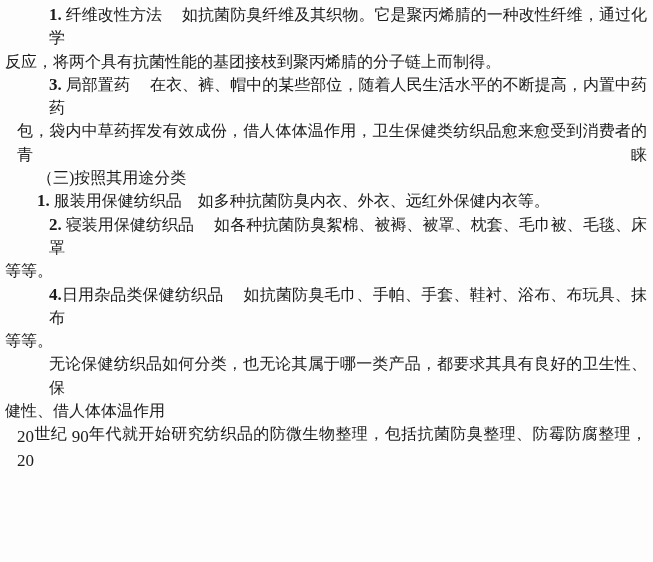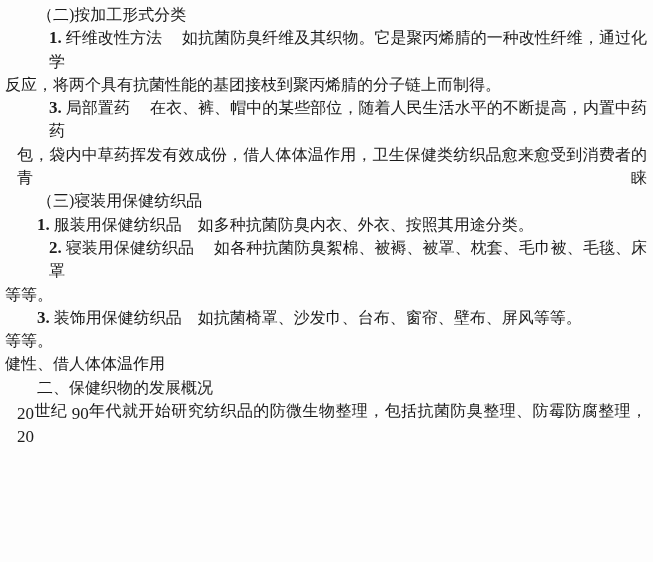--- a/index.html
+++ b/index.html
@@ -21,28 +21,27 @@
   .seg-n{font-weight:normal;}
   .seg-b{font-weight:bold;font-size:17px;}
   .seg-bi{font-weight:bold;font-style:italic;}
   .seg-big{font-size:17px;line-height:1;vertical-align:-3px;}
 </style>
 </head>
 <body>
 
 <main>
   <div id="doc">
-      <div class="line indent"><span class="seg-n">（二)按加工形式分类</span></div>
       <div class="line fill indent"><span class="seg-b">1.</span><span class="seg-n"> 纤维改性方法　 如抗菌防臭纤维及其织物。它是聚丙烯腈的一种改性纤维，通过化学</span></div>
       <div class="line"><span class="seg-n">反应，将两个具有抗菌性能的基团接枝到聚丙烯腈的分子链上而制得。</span></div>
       <div class="line fill indent"><span class="seg-b">3.</span><span class="seg-n"> 局部置药　 在衣、裤、帽中的某些部位，随着人民生活水平的不断提高，内置中药药</span></div>
       <div class="line fill"><span class="seg-n">包，袋内中草药挥发有效成份，借人体体温作用，卫生保健类纺织品愈来愈受到消费者的青睐</span></div>
-      <div class="line indent"><span class="seg-n">（三)寝装用保健纺织品</span></div>
-      <div class="line indent"><span class="seg-b">1.</span><span class="seg-n"> 服装用保健纺织品　如多种抗菌防臭内衣、外衣、按照其用途分类。</span></div>
+      <div class="line indent"><span class="seg-n">（三)按照其用途分类</span></div>
+      <div class="line indent"><span class="seg-b">1.</span><span class="seg-n"> 服装用保健纺织品　如多种抗菌防臭内衣、外衣、远红外保健内衣等。</span></div>
       <div class="line fill indent"><span class="seg-b">2.</span><span class="seg-n"> 寝装用保健纺织品　 如各种抗菌防臭絮棉、被褥、被罩、枕套、毛巾被、毛毯、床罩</span></div>
       <div class="line"><span class="seg-n">等等。</span></div>
-      <div class="line indent"><span class="seg-b">3.</span><span class="seg-n"> 装饰用保健纺织品　如抗菌椅罩、沙发巾、台布、窗帘、壁布、屏风等等。</span></div>
+      <div class="line fill indent"><span class="seg-b">4.</span><span class="seg-n">日用杂品类保健纺织品　 如抗菌防臭毛巾、手帕、手套、鞋衬、浴布、布玩具、抹布</span></div>
       <div class="line"><span class="seg-n">等等。</span></div>
+      <div class="line fill indent"><span class="seg-n">无论保健纺织品如何分类，也无论其属于哪一类产品，都要求其具有良好的卫生性、保</span></div>
       <div class="line"><span class="seg-n">健性、借人体体温作用</span></div>
-      <div class="line indent"><span class="seg-n">二、保健织物的发展概况</span></div>
       <div class="line fill"><span class="seg-big">20</span><span class="seg-n">世纪 </span><span class="seg-big">90</span><span class="seg-n">年代就开始研究纺织品的防微生物整理，包括抗菌防臭整理、防霉防腐整理，　</span><span class="seg-big">20</span></div>
     </div>
 </main>
 
 </body></html>

